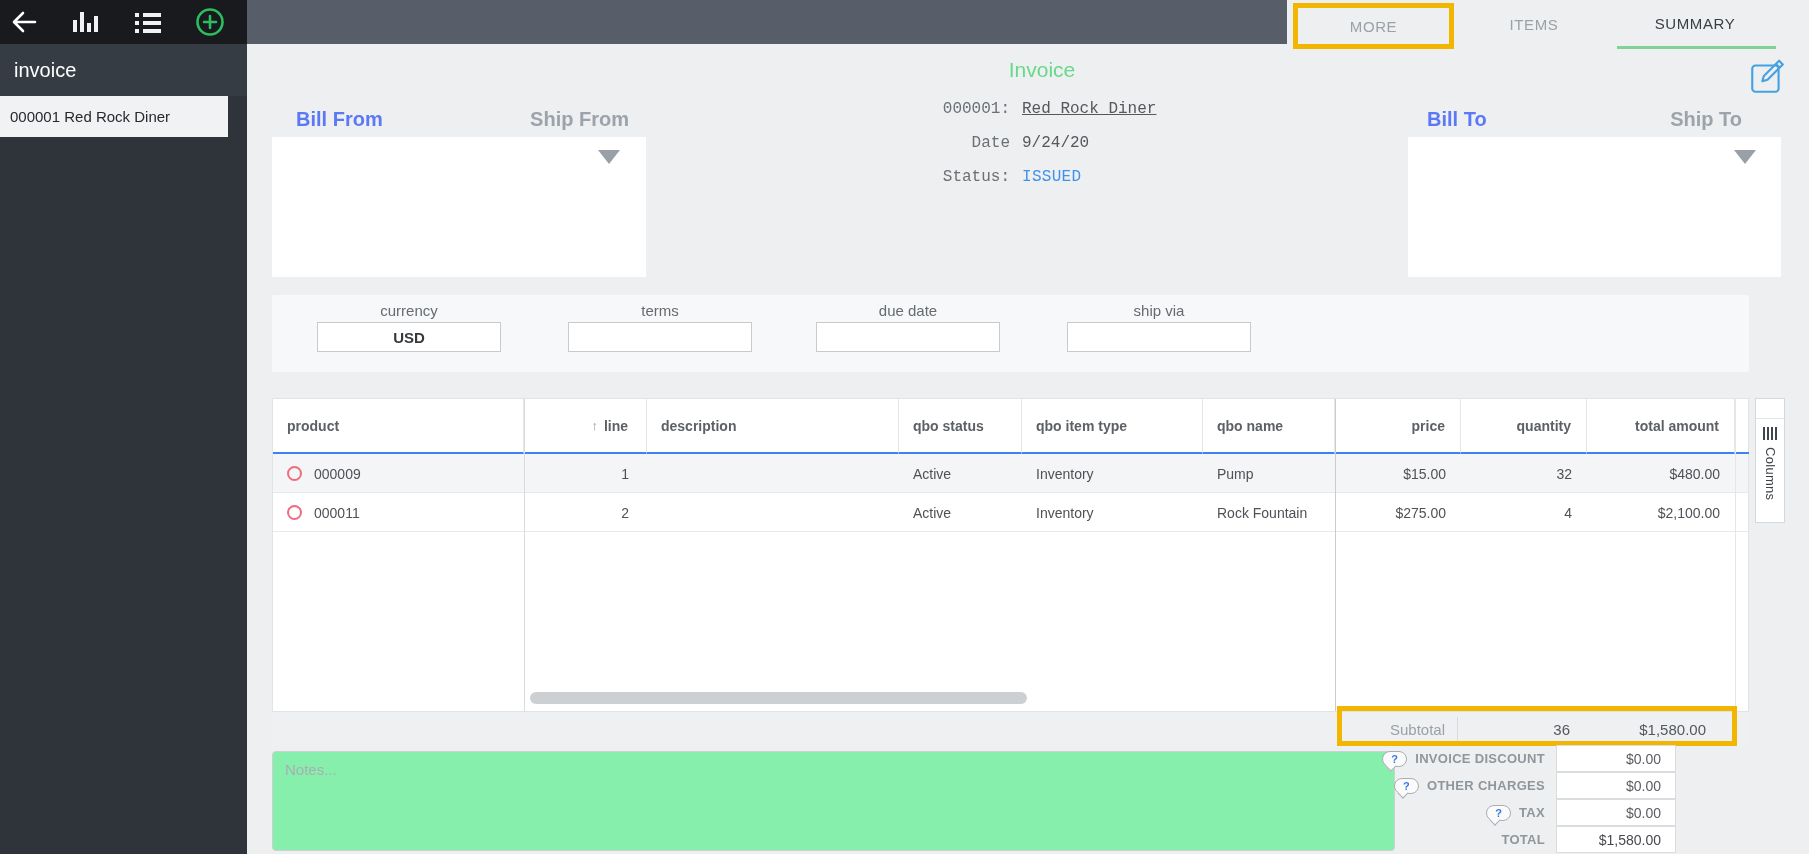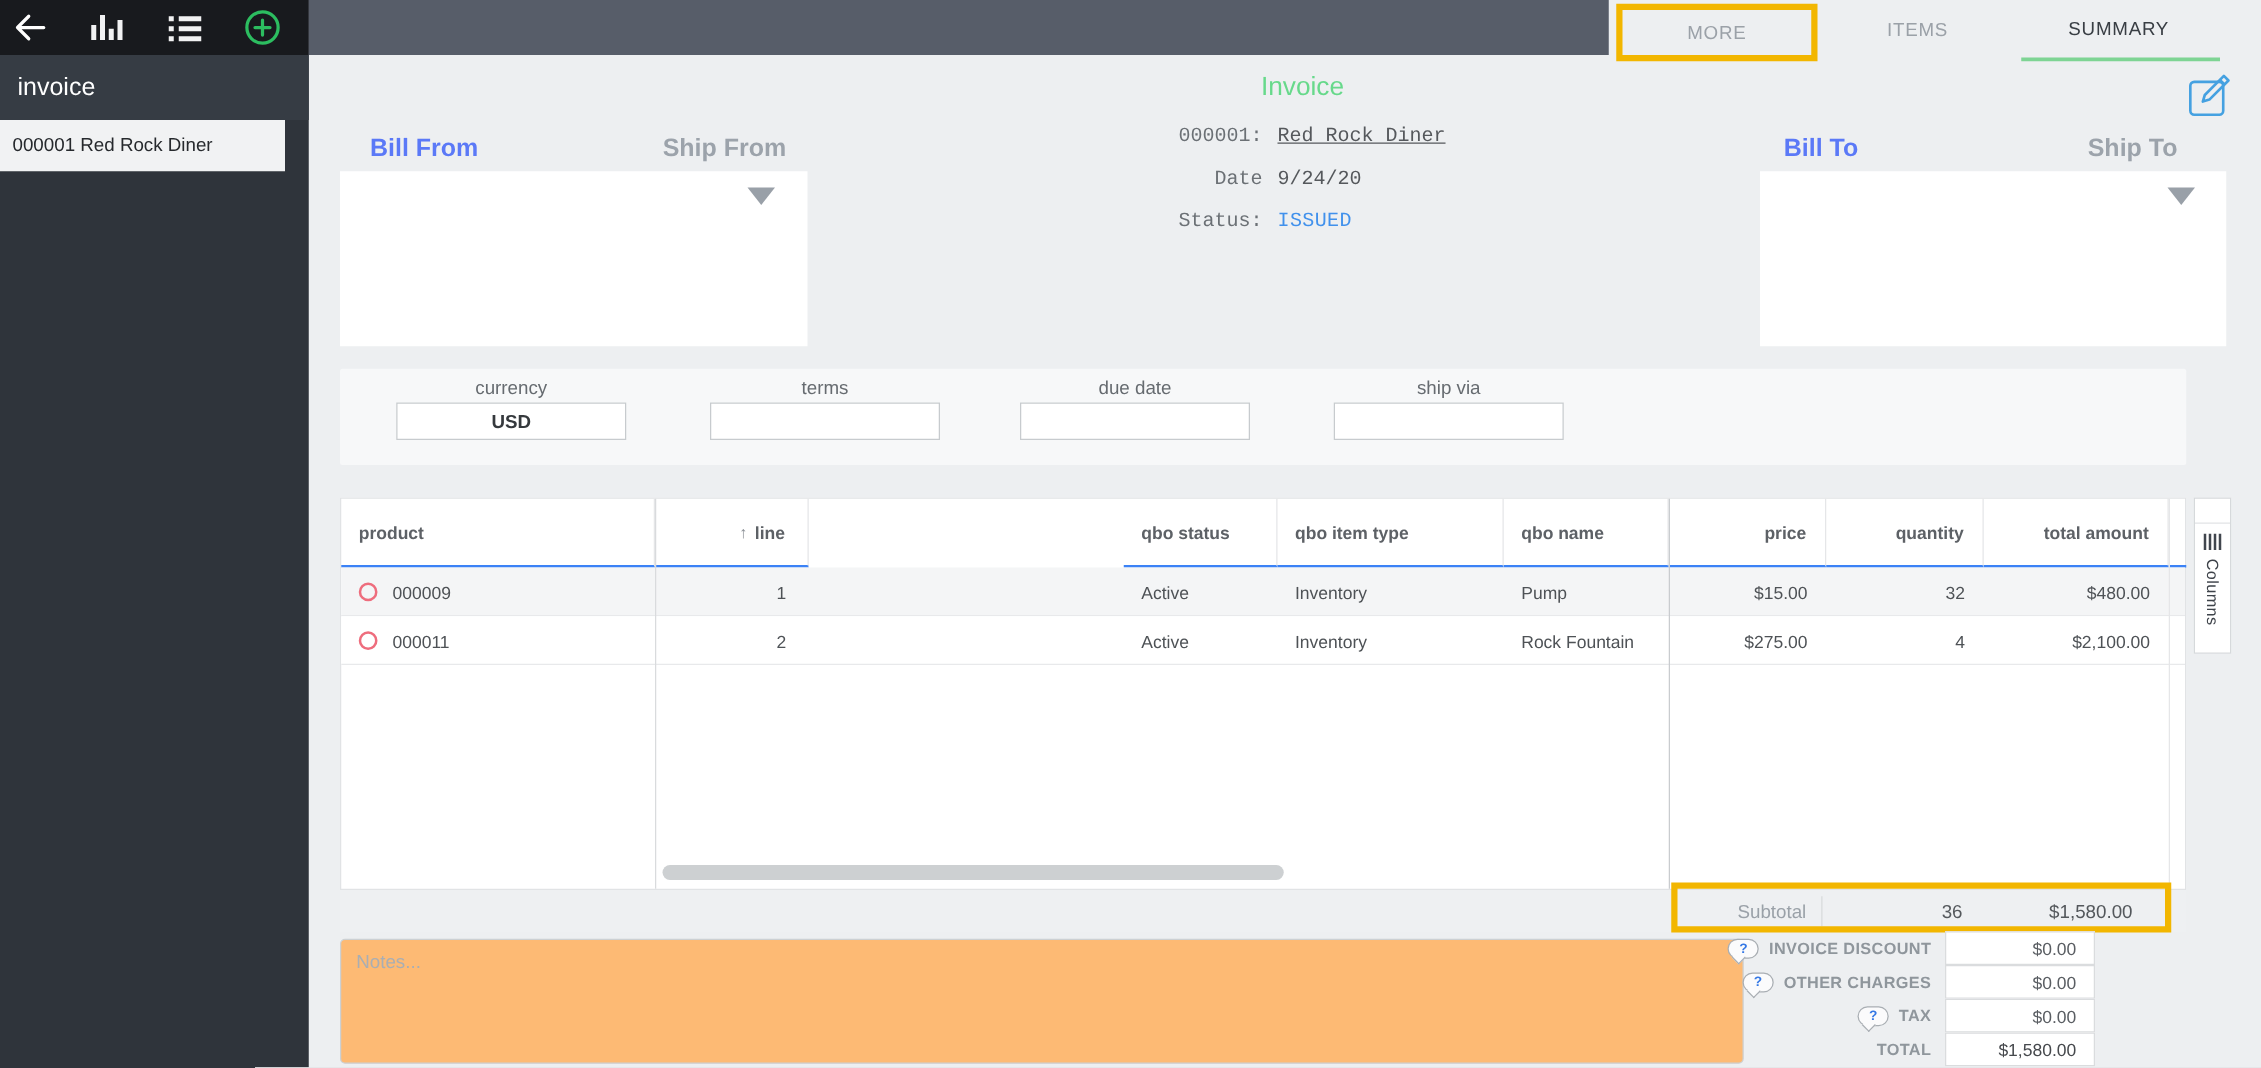--- a/index.html
+++ b/index.html
@@ -81,21 +81,21 @@
   .footband { left:272px; top:712px; width:1477px; height:34px; background:#eef0f2; }
   .sub-cell { position:absolute; top:712px; height:34px; display:flex; align-items:center;
               justify-content:flex-end; font-size:15px; }
   .sub-div { left:1457px; top:717px; width:1px; height:24px; background:#d8dadc; }
   .hl-box { border:5px solid #f2b600; background:transparent; pointer-events:none; }
 
   
   .notes { left:272px; top:751px; width:1123px; height:100px; }
   .notes textarea { width:100%; height:100%; border:1px solid #ccd0d3; border-radius:4px; resize:none;
                     padding:9px 12px; font-size:15px; color:#5a5e63; font-family:"Liberation Sans",sans-serif;
-                    background:#fdba74; outline:none; }
+                    background:#86efac; outline:none; }
   .notes textarea::placeholder { color:#a9aeb3; }
 
   .tot-label-row { position:absolute; left:1245px; width:300px; height:27px; display:flex;
                    align-items:center; justify-content:flex-end; gap:8px; }
   .tot-label { font-size:13px; font-weight:bold; color:#8f969c; letter-spacing:0.3px; }
   .bubble { position:relative; width:25px; height:16px; border:1.5px solid #a9aeb3; border-radius:8px;
             background:#fbfbfc; display:flex; align-items:center; justify-content:center;
             font-size:11px; font-weight:bold; color:#3578e5; cursor:pointer; }
   .bubble::after { content:""; position:absolute; left:4px; bottom:-4.5px; width:7px; height:7px;
                    background:#fbfbfc; border-left:1.5px solid #a9aeb3; border-bottom:1.5px solid #a9aeb3;
@@ -211,20 +211,21 @@
     <div class="fld-box" style="left:795px; width:184px;"></div>
   </div>
 
   <div class="abs table">
 
     <div class="th" style="left:0; width:251px;">product</div>
     <div class="th num" style="left:251px; width:123px; padding-right:18px;">
       <span class="sort-arrow">↑</span>
       <span>line</span>
     </div>
+    <div class="th" style="left:374px; width:252px;">description</div>
     <div class="th" style="left:626px; width:123px;">qbo status</div>
     <div class="th" style="left:749px; width:181px;">qbo item type</div>
     <div class="th" style="left:930px; width:132px;">qbo name</div>
     <div class="th num" style="left:1062px; width:126px;">price</div>
     <div class="th num" style="left:1188px; width:126px;">quantity</div>
     <div class="th num" style="left:1314px; width:148px;">total amount</div>
     <div class="th" style="left:1462px; width:13px; border-right:none;"></div>
 
     <div class="trow" style="top:55px; background:#f4f5f6;">
       <div class="td" style="left:0; width:251px;">

